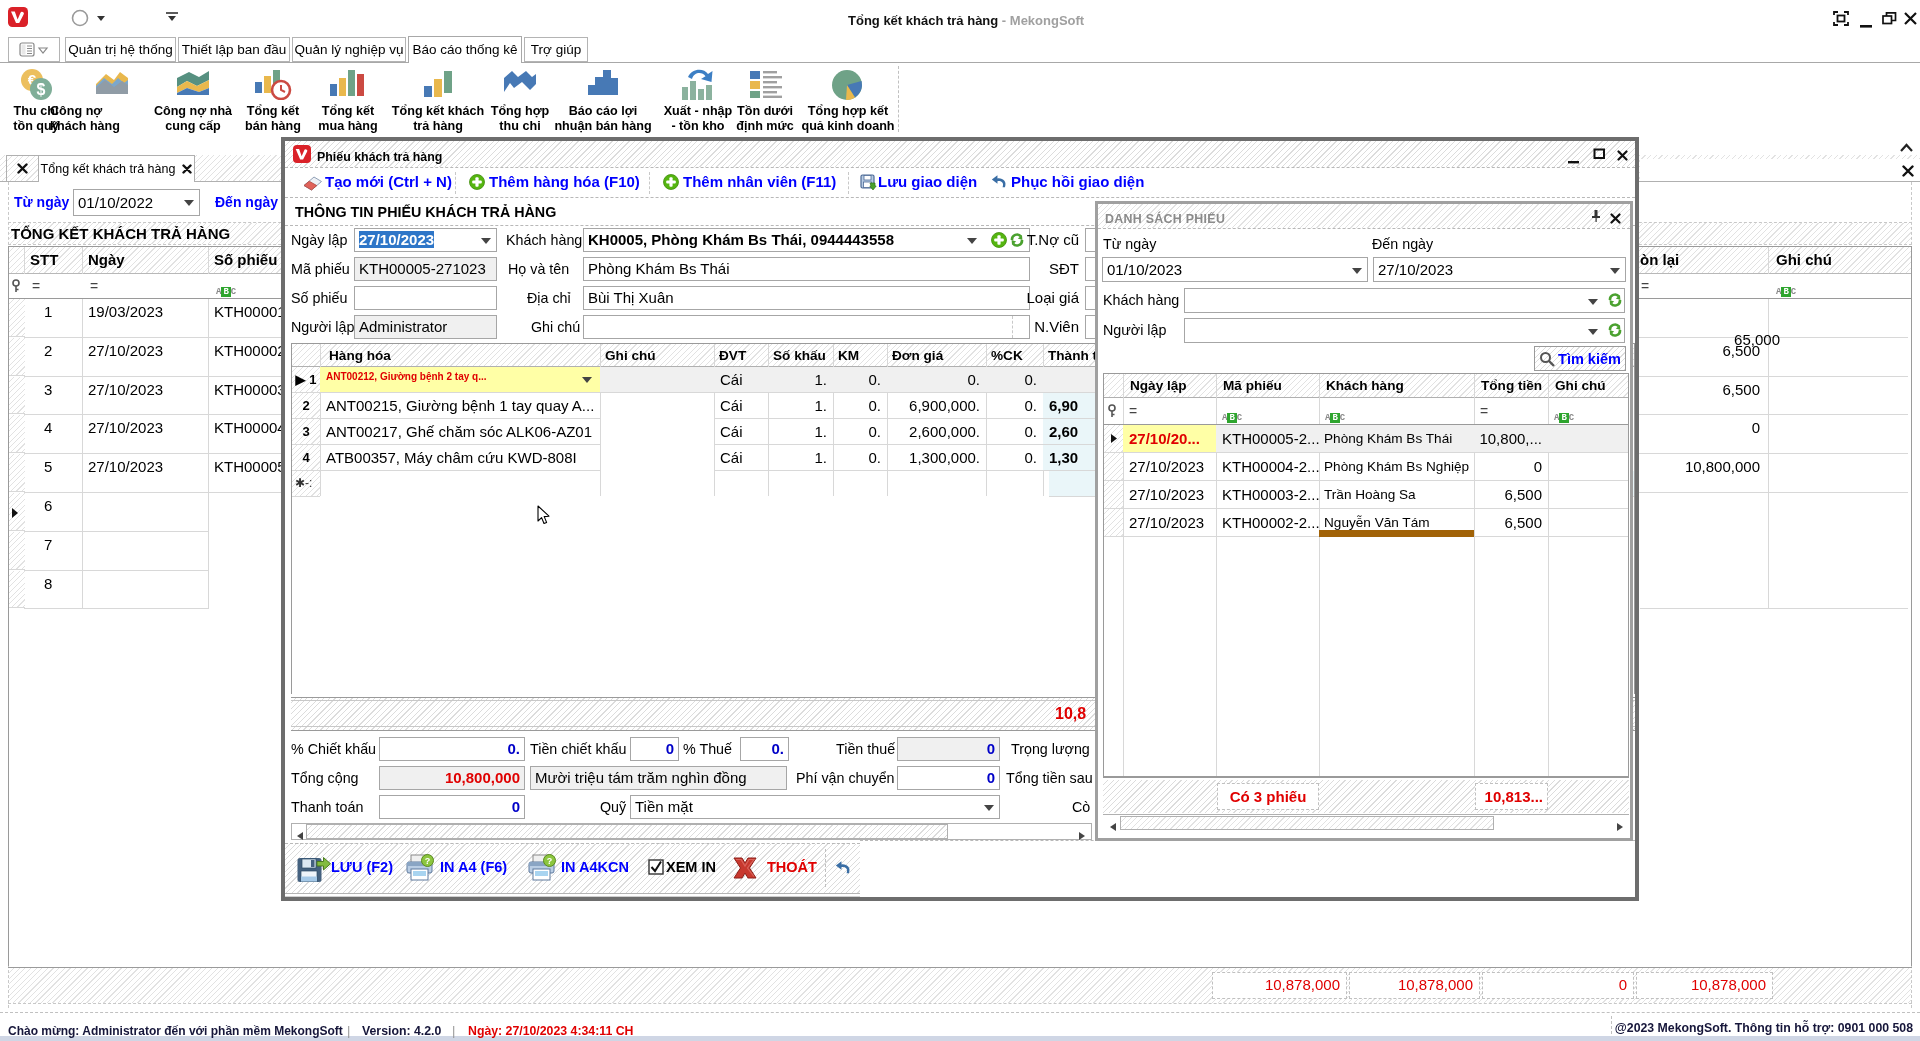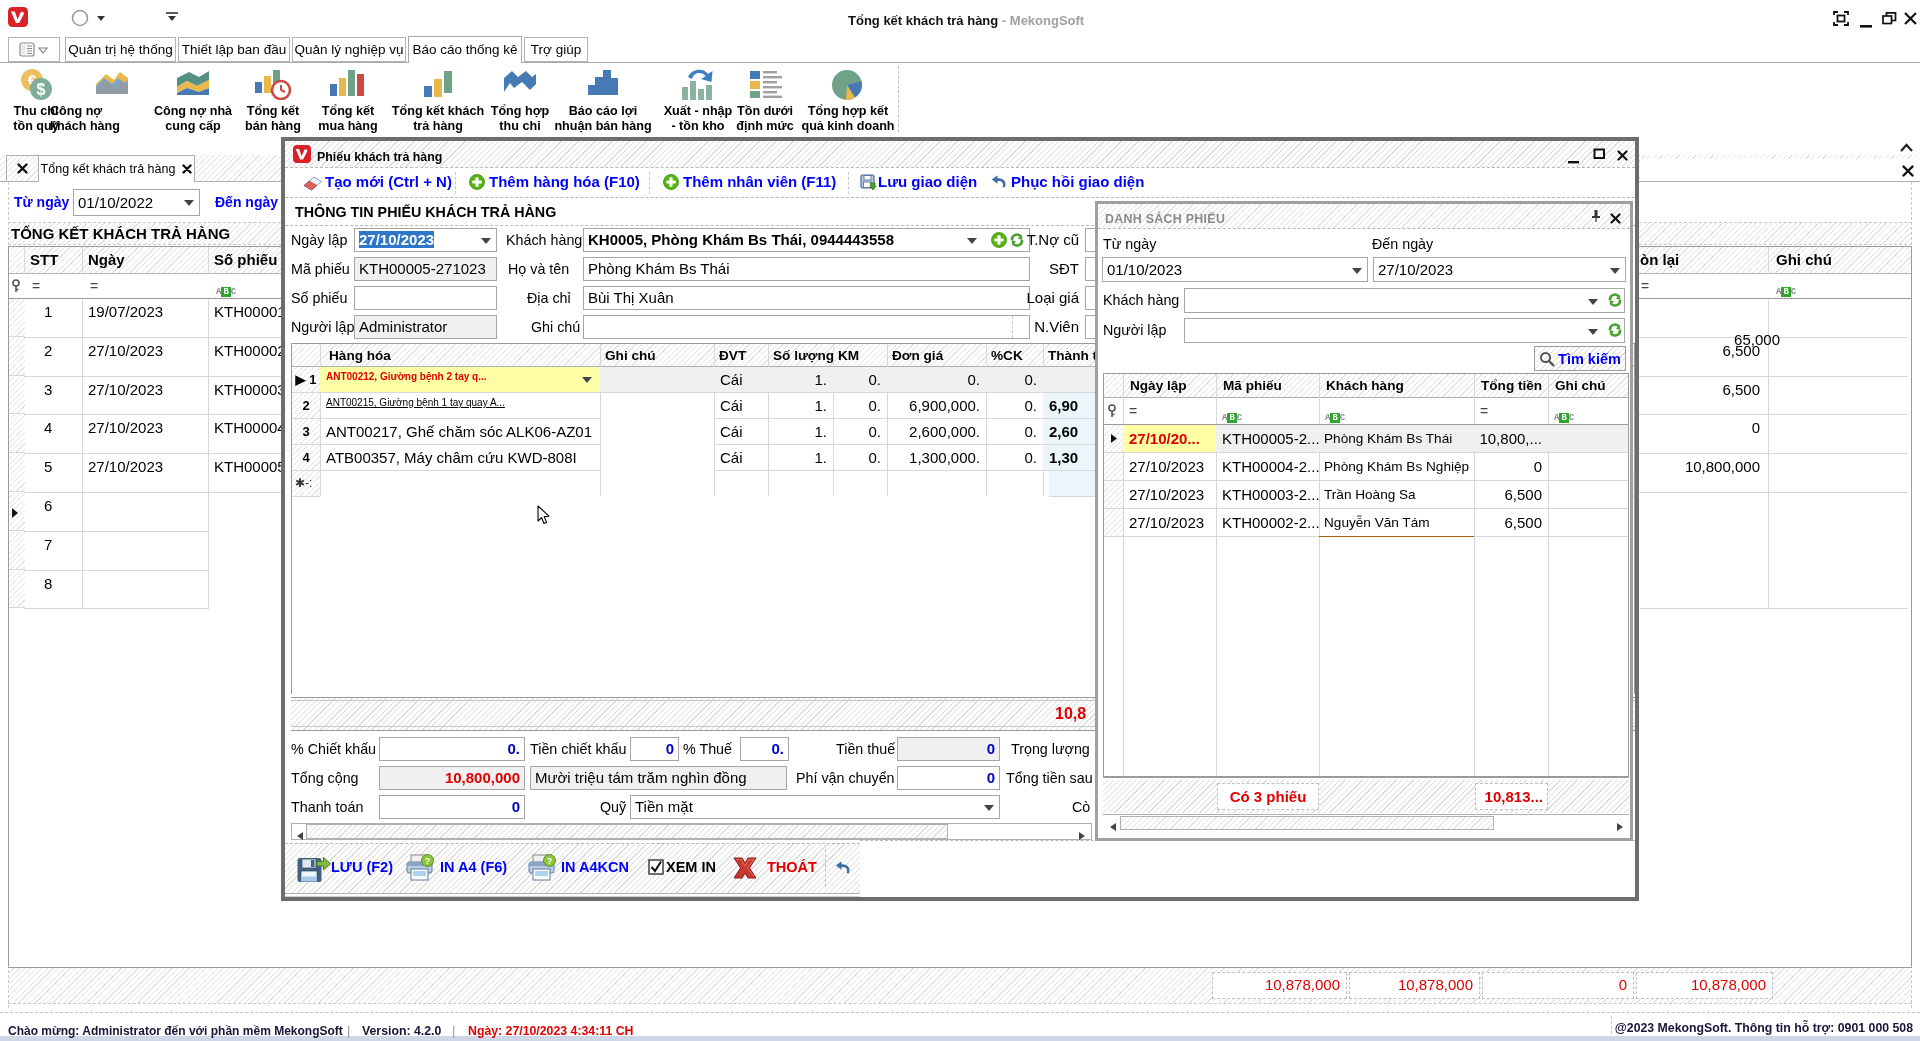--- a/index.html
+++ b/index.html
@@ -190,21 +190,21 @@
 <path d="M5 7 L5 13 M5 10.5 L7.5 10.5" stroke="#555" stroke-width="1.6" fill="none"></path>
     </svg></div>
 <div class="abs " style="left:32px;top:277px;"><span style="font-size:14px;color:#444;">=</span></div>
 <div class="abs " style="left:90px;top:277px;"><span style="font-size:14px;color:#444;">=</span></div>
 <div class="abs " style="left:216px;top:280px;"><span style="font-size:9px;color:#888;font-weight:bold;font-family:'Liberation Mono',monospace;">A</span><span style="font-size:9px;color:#fff;background:#2ea52e;padding:0 2px;font-weight:bold;font-family:'Liberation Mono',monospace;">B</span><span style="font-size:9px;color:#888;font-weight:bold;font-family:'Liberation Mono',monospace;">C</span></div>
 <div class="abs " style="left:1641px;top:277px;"><span style="font-size:14px;color:#444;">=</span></div>
 <div class="abs " style="left:1776px;top:280px;"><span style="font-size:9px;color:#888;font-weight:bold;font-family:'Liberation Mono',monospace;">A</span><span style="font-size:9px;color:#fff;background:#2ea52e;padding:0 2px;font-weight:bold;font-family:'Liberation Mono',monospace;">B</span><span style="font-size:9px;color:#888;font-weight:bold;font-family:'Liberation Mono',monospace;">C</span></div>
 <div class="abs hatch2" style="left:9px;top:299.0px;width:16px;height:37.8px;border-bottom:1px solid #d8d8d8;"></div>
 <div class="abs " style="left:24px;top:336.8px;width:1884px;height:1px;background:#d8d8d8;"></div>
 <div class="abs " style="left:44px;top:303.0px;"><span style="font-size:15px;">1</span></div>
-<div class="abs " style="left:88px;top:303.0px;"><span style="font-size:15px;">19/07/2023</span></div>
+<div class="abs " style="left:88px;top:303.0px;"><span style="font-size:15px;">19/03/2023</span></div>
 <div class="abs " style="left:214px;top:303.0px;"><span style="font-size:15px;">KTH00001-190723</span></div>
 <div class="abs " style="left:1660px;top:303.0px;width:120px;height:20px;text-align:right;font-size:15px;margin-top:28px;">65,000</div>
 <div class="abs hatch2" style="left:9px;top:337.8px;width:16px;height:37.8px;border-bottom:1px solid #d8d8d8;"></div>
 <div class="abs " style="left:24px;top:375.6px;width:1884px;height:1px;background:#d8d8d8;"></div>
 <div class="abs " style="left:44px;top:341.8px;"><span style="font-size:15px;">2</span></div>
 <div class="abs " style="left:88px;top:341.8px;"><span style="font-size:15px;">27/10/2023</span></div>
 <div class="abs " style="left:214px;top:341.8px;"><span style="font-size:15px;">KTH00002-271023</span></div>
 <div class="abs " style="left:1640px;top:341.8px;width:120px;height:20px;text-align:right;font-size:15px;">6,500</div>
 <div class="abs hatch2" style="left:9px;top:376.6px;width:16px;height:37.8px;border-bottom:1px solid #d8d8d8;"></div>
 <div class="abs " style="left:24px;top:414.40000000000003px;width:1884px;height:1px;background:#d8d8d8;"></div>
@@ -351,21 +351,21 @@
 <div class="abs " style="left:1012px;top:316px;width:1px;height:22px;border-left:1px dashed #c8c8c8;z-index:11;"></div>
 <div class="abs " style="left:979px;top:318px;width:100px;height:20px;text-align:right;font-size:15px;white-space:nowrap;z-index:11;">N.Viên</div>
 <div class="abs " style="left:1085px;top:315px;width:12px;height:24px;border:1px solid #a6a6a6;border-right:none;background:#fff;z-index:11;"></div>
 
 <div class="abs " style="left:291px;top:343px;width:1344px;height:351px;border:1px solid #9a9a9a;border-bottom:none;background:#fff;z-index:11;"></div>
 <div class="abs hatch2" style="left:292px;top:344px;width:1342px;height:22px;z-index:11;"></div>
 <div class="abs " style="left:292px;top:366px;width:1342px;height:1px;background:#b0b0b0;z-index:11;"></div>
 <div class="abs " style="left:329px;top:346px;z-index:11;"><span style="font-size:13.6px;font-weight:bold;white-space:nowrap;">Hàng hóa</span></div>
 <div class="abs " style="left:605px;top:346px;z-index:11;"><span style="font-size:13.6px;font-weight:bold;white-space:nowrap;">Ghi chú</span></div>
 <div class="abs " style="left:719px;top:346px;z-index:11;"><span style="font-size:13.6px;font-weight:bold;white-space:nowrap;">ĐVT</span></div>
-<div class="abs " style="left:773px;top:346px;z-index:11;"><span style="font-size:13.6px;font-weight:bold;white-space:nowrap;">Số lượng</span></div>
+<div class="abs " style="left:773px;top:346px;z-index:11;"><span style="font-size:13.6px;font-weight:bold;white-space:nowrap;">Số khấu</span></div>
 <div class="abs " style="left:838px;top:346px;z-index:11;"><span style="font-size:13.6px;font-weight:bold;white-space:nowrap;">KM</span></div>
 <div class="abs " style="left:892px;top:346px;z-index:11;"><span style="font-size:13.6px;font-weight:bold;white-space:nowrap;">Đơn giá</span></div>
 <div class="abs " style="left:991px;top:346px;z-index:11;"><span style="font-size:13.6px;font-weight:bold;white-space:nowrap;">%CK</span></div>
 <div class="abs " style="left:1048px;top:346px;z-index:11;"><span style="font-size:13.6px;font-weight:bold;white-space:nowrap;">Thành tiền</span></div>
 <div class="abs " style="left:320px;top:344px;width:1px;height:152px;background:#d8d8d8;z-index:11;"></div>
 <div class="abs " style="left:600px;top:344px;width:1px;height:152px;background:#d8d8d8;z-index:11;"></div>
 <div class="abs " style="left:714px;top:344px;width:1px;height:152px;background:#d8d8d8;z-index:11;"></div>
 <div class="abs " style="left:768px;top:344px;width:1px;height:152px;background:#d8d8d8;z-index:11;"></div>
 <div class="abs " style="left:833px;top:344px;width:1px;height:152px;background:#d8d8d8;z-index:11;"></div>
 <div class="abs " style="left:887px;top:344px;width:1px;height:152px;background:#d8d8d8;z-index:11;"></div>
@@ -392,21 +392,21 @@
     <div style="font-size:15px;margin:4px 6px 0 6px;text-align:right;">0.</div>
   </div>
 <div class="abs " style="left:986px;top:367px;width:57px;height:26px;background:#f0f0f0;border-bottom:1px solid #d8d8d8;z-index:11;">
     <div style="font-size:15px;margin:4px 6px 0 6px;text-align:right;">0.</div>
   </div>
 <div class="abs " style="left:1043px;top:367px;width:586px;height:26px;background:#f0f0f0;border-bottom:1px solid #d8d8d8;z-index:11;">
     <div style="font-size:15px;margin:4px 6px 0 6px;text-align:left;"></div>
   </div>
 <div class="abs hatch2" style="left:292px;top:393px;width:28px;height:26px;border-bottom:1px solid #d8d8d8;text-align:center;font-size:13px;font-weight:bold;padding-top:5px;z-index:11;">2</div>
 <div class="abs " style="left:320px;top:393px;width:280px;height:26px;border-bottom:1px solid #d8d8d8;z-index:11;">
-    <div style="font-size:10px;margin:4px 0 16px 6px;white-space:nowrap;overflow:hidden;text-decoration:underline;">ANT00215, Giường bệnh 1 tay quay A...</div>
+    <div style="font-size:15px;margin:4px 0 16px 6px;white-space:nowrap;overflow:hidden;">ANT00215, Giường bệnh 1 tay quay A...</div>
   </div>
 <div class="abs " style="left:714px;top:393px;width:54px;height:26px;border-bottom:1px solid #d8d8d8;z-index:11;">
     <div style="font-size:15px;margin:4px 6px 0 6px;text-align:left;">Cái</div>
   </div>
 <div class="abs " style="left:768px;top:393px;width:65px;height:26px;border-bottom:1px solid #d8d8d8;z-index:11;">
     <div style="font-size:15px;margin:4px 6px 0 6px;text-align:right;">1.</div>
   </div>
 <div class="abs " style="left:833px;top:393px;width:54px;height:26px;border-bottom:1px solid #d8d8d8;z-index:11;">
     <div style="font-size:15px;margin:4px 6px 0 6px;text-align:right;">0.</div>
   </div>
@@ -677,21 +677,21 @@
     <div style="font-size:15px;margin:5px 6px 0 0;text-align:right;">6,500</div>
   </div>
 <div class="abs " style="left:1548px;top:481px;width:80px;height:28px;border-bottom:1px solid #d8d8d8;z-index:21;"></div>
 <div class="abs hatch2" style="left:1104px;top:509px;width:19px;height:28px;border-bottom:1px solid #d8d8d8;z-index:21;"></div>
 <div class="abs " style="left:1123px;top:509px;width:93px;height:28px;border-bottom:1px solid #d8d8d8;z-index:21;">
     <div style="font-size:15px;margin:5px 0 0 6px;white-space:nowrap;overflow:hidden;">27/10/2023</div>
   </div>
 <div class="abs " style="left:1216px;top:509px;width:103px;height:28px;border-bottom:1px solid #d8d8d8;z-index:21;">
     <div style="font-size:15px;margin:5px 0 0 6px;white-space:nowrap;overflow:hidden;">KTH00002-2...</div>
   </div>
-<div class="abs " style="left:1319px;top:509px;width:155px;height:28px;border-bottom:1px solid #a16207;z-index:21;">
+<div class="abs " style="left:1319px;top:509px;width:155px;height:28px;border-bottom:7px solid #a16207;z-index:21;">
     <div style="font-size:13.6px;margin:6px 0 0 5px;white-space:nowrap;overflow:hidden;">Nguyễn Văn Tám</div>
   </div>
 <div class="abs " style="left:1474px;top:509px;width:74px;height:28px;border-bottom:1px solid #d8d8d8;z-index:21;">
     <div style="font-size:15px;margin:5px 6px 0 0;text-align:right;">6,500</div>
   </div>
 <div class="abs " style="left:1548px;top:509px;width:80px;height:28px;border-bottom:1px solid #d8d8d8;z-index:21;"></div>
 <div class="abs " style="left:1103px;top:777px;width:526px;height:1px;background:#9a9a9a;z-index:21;"></div>
 <div class="abs hatch" style="left:1103px;top:780px;width:526px;height:33px;z-index:21;"></div>
 <div class="abs " style="left:1217px;top:783px;width:102px;height:27px;border:1px dashed #c0c0c0;background:#fff;z-index:21;">
     <div style="text-align:center;font-size:15px;font-weight:bold;color:#e00000;margin-top:4px;">Có 3 phiếu</div>

